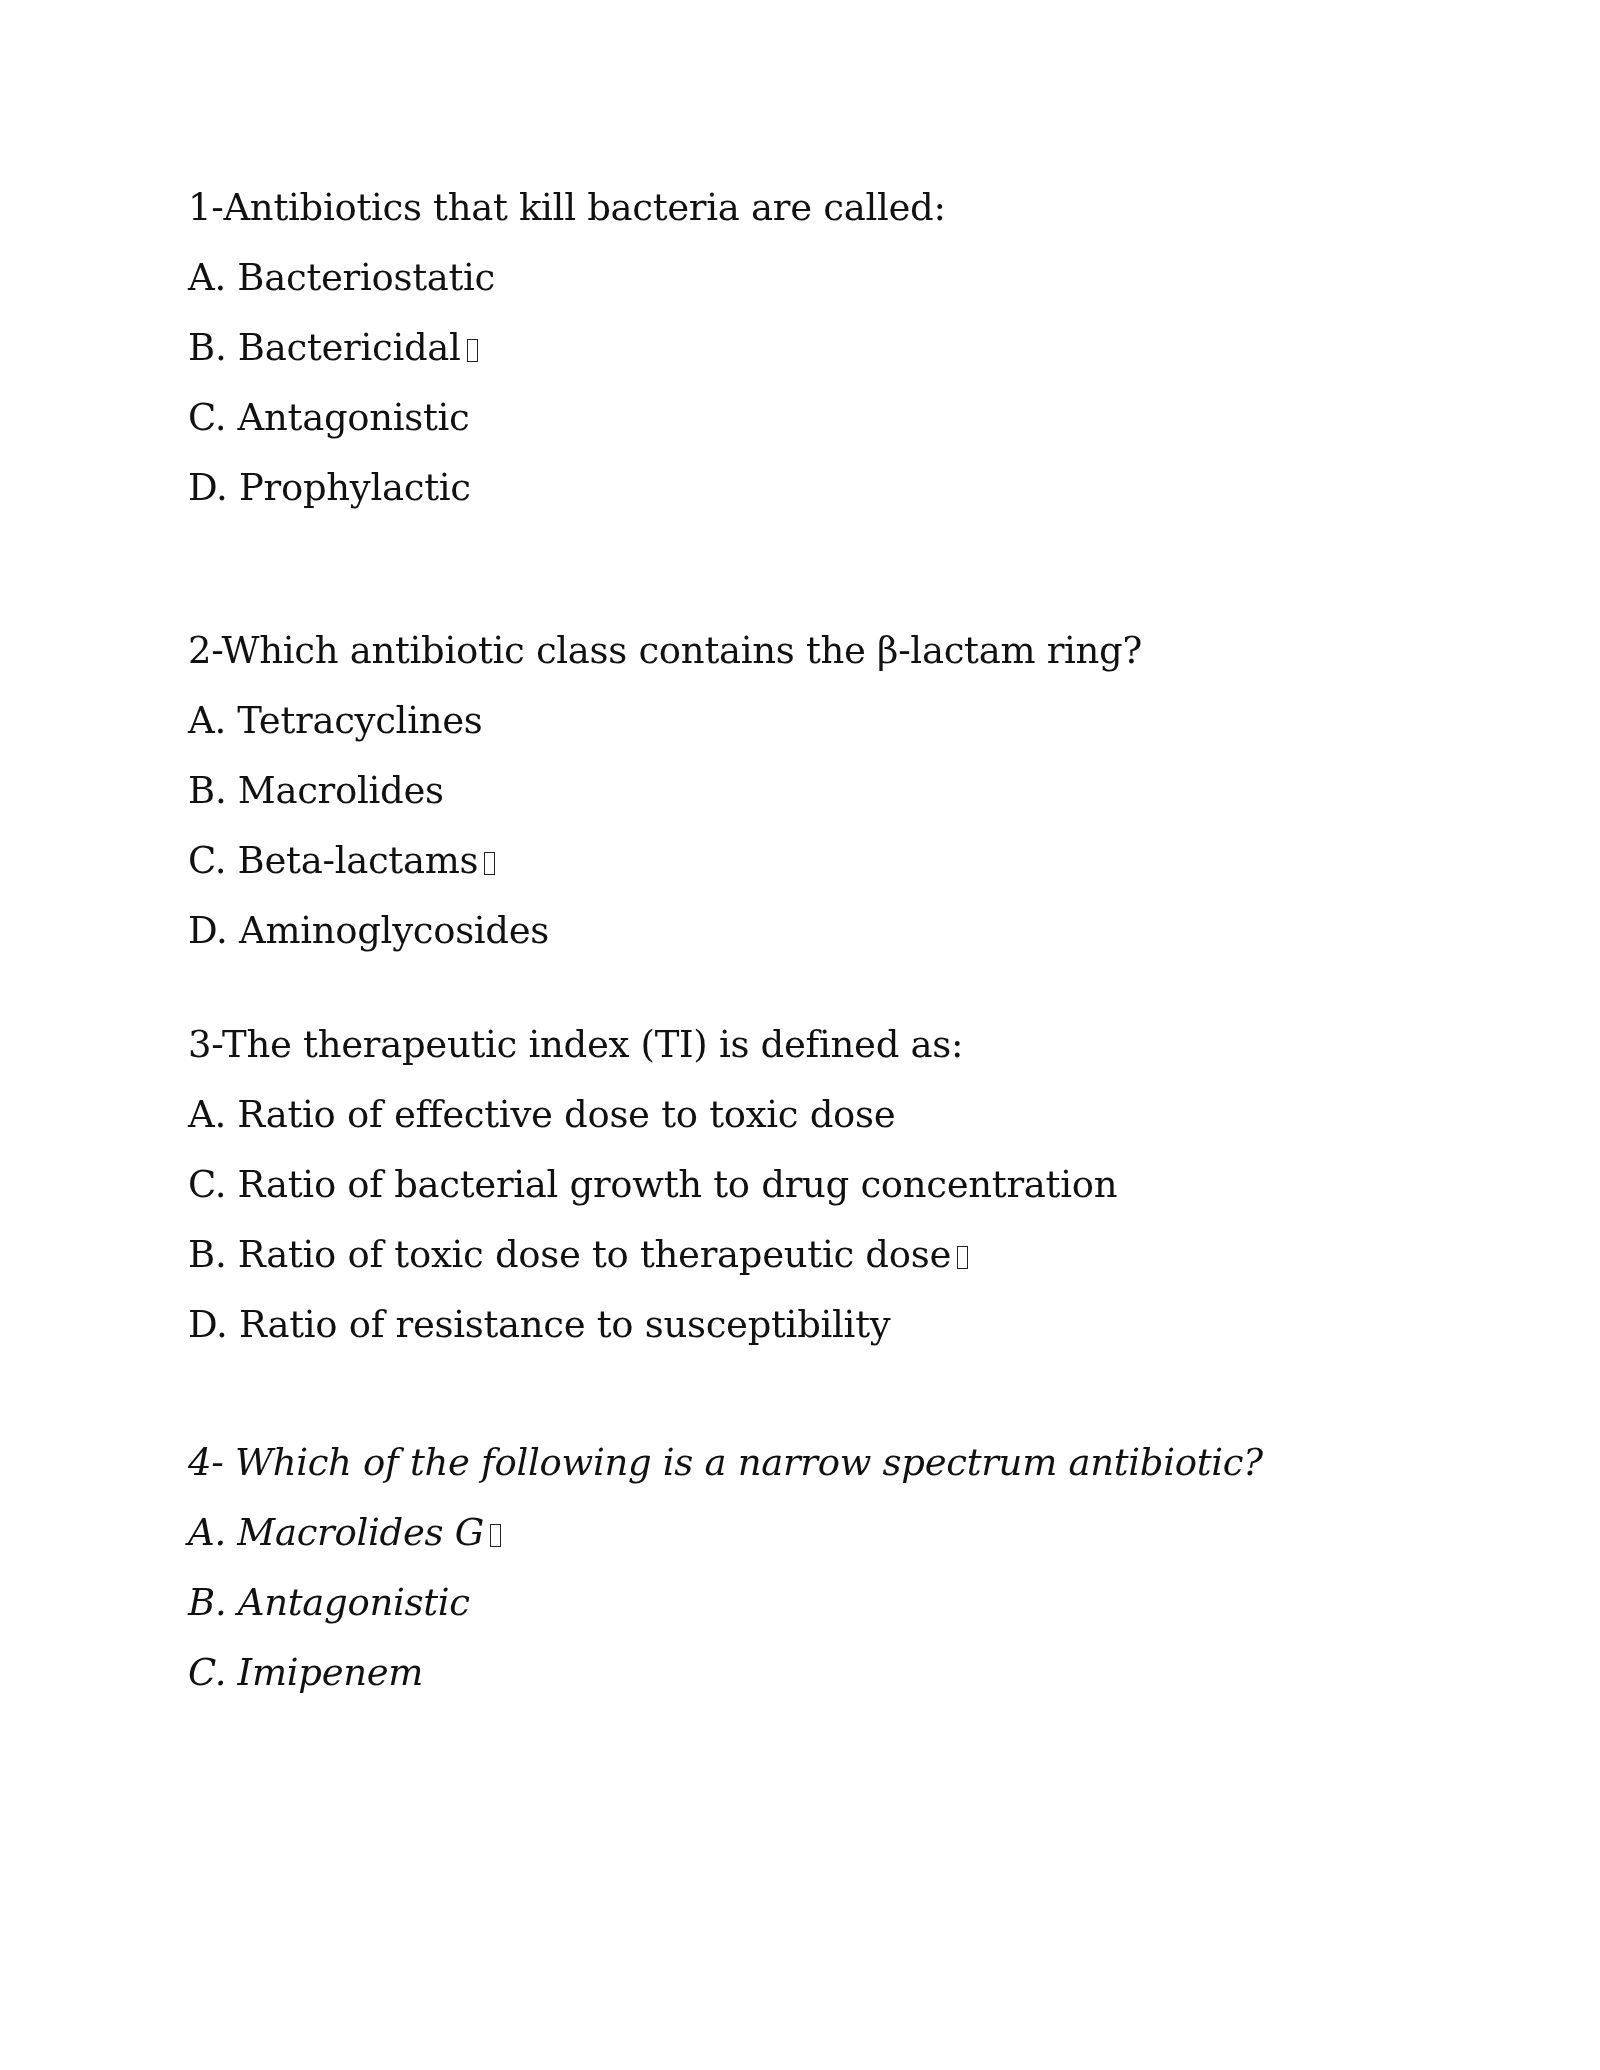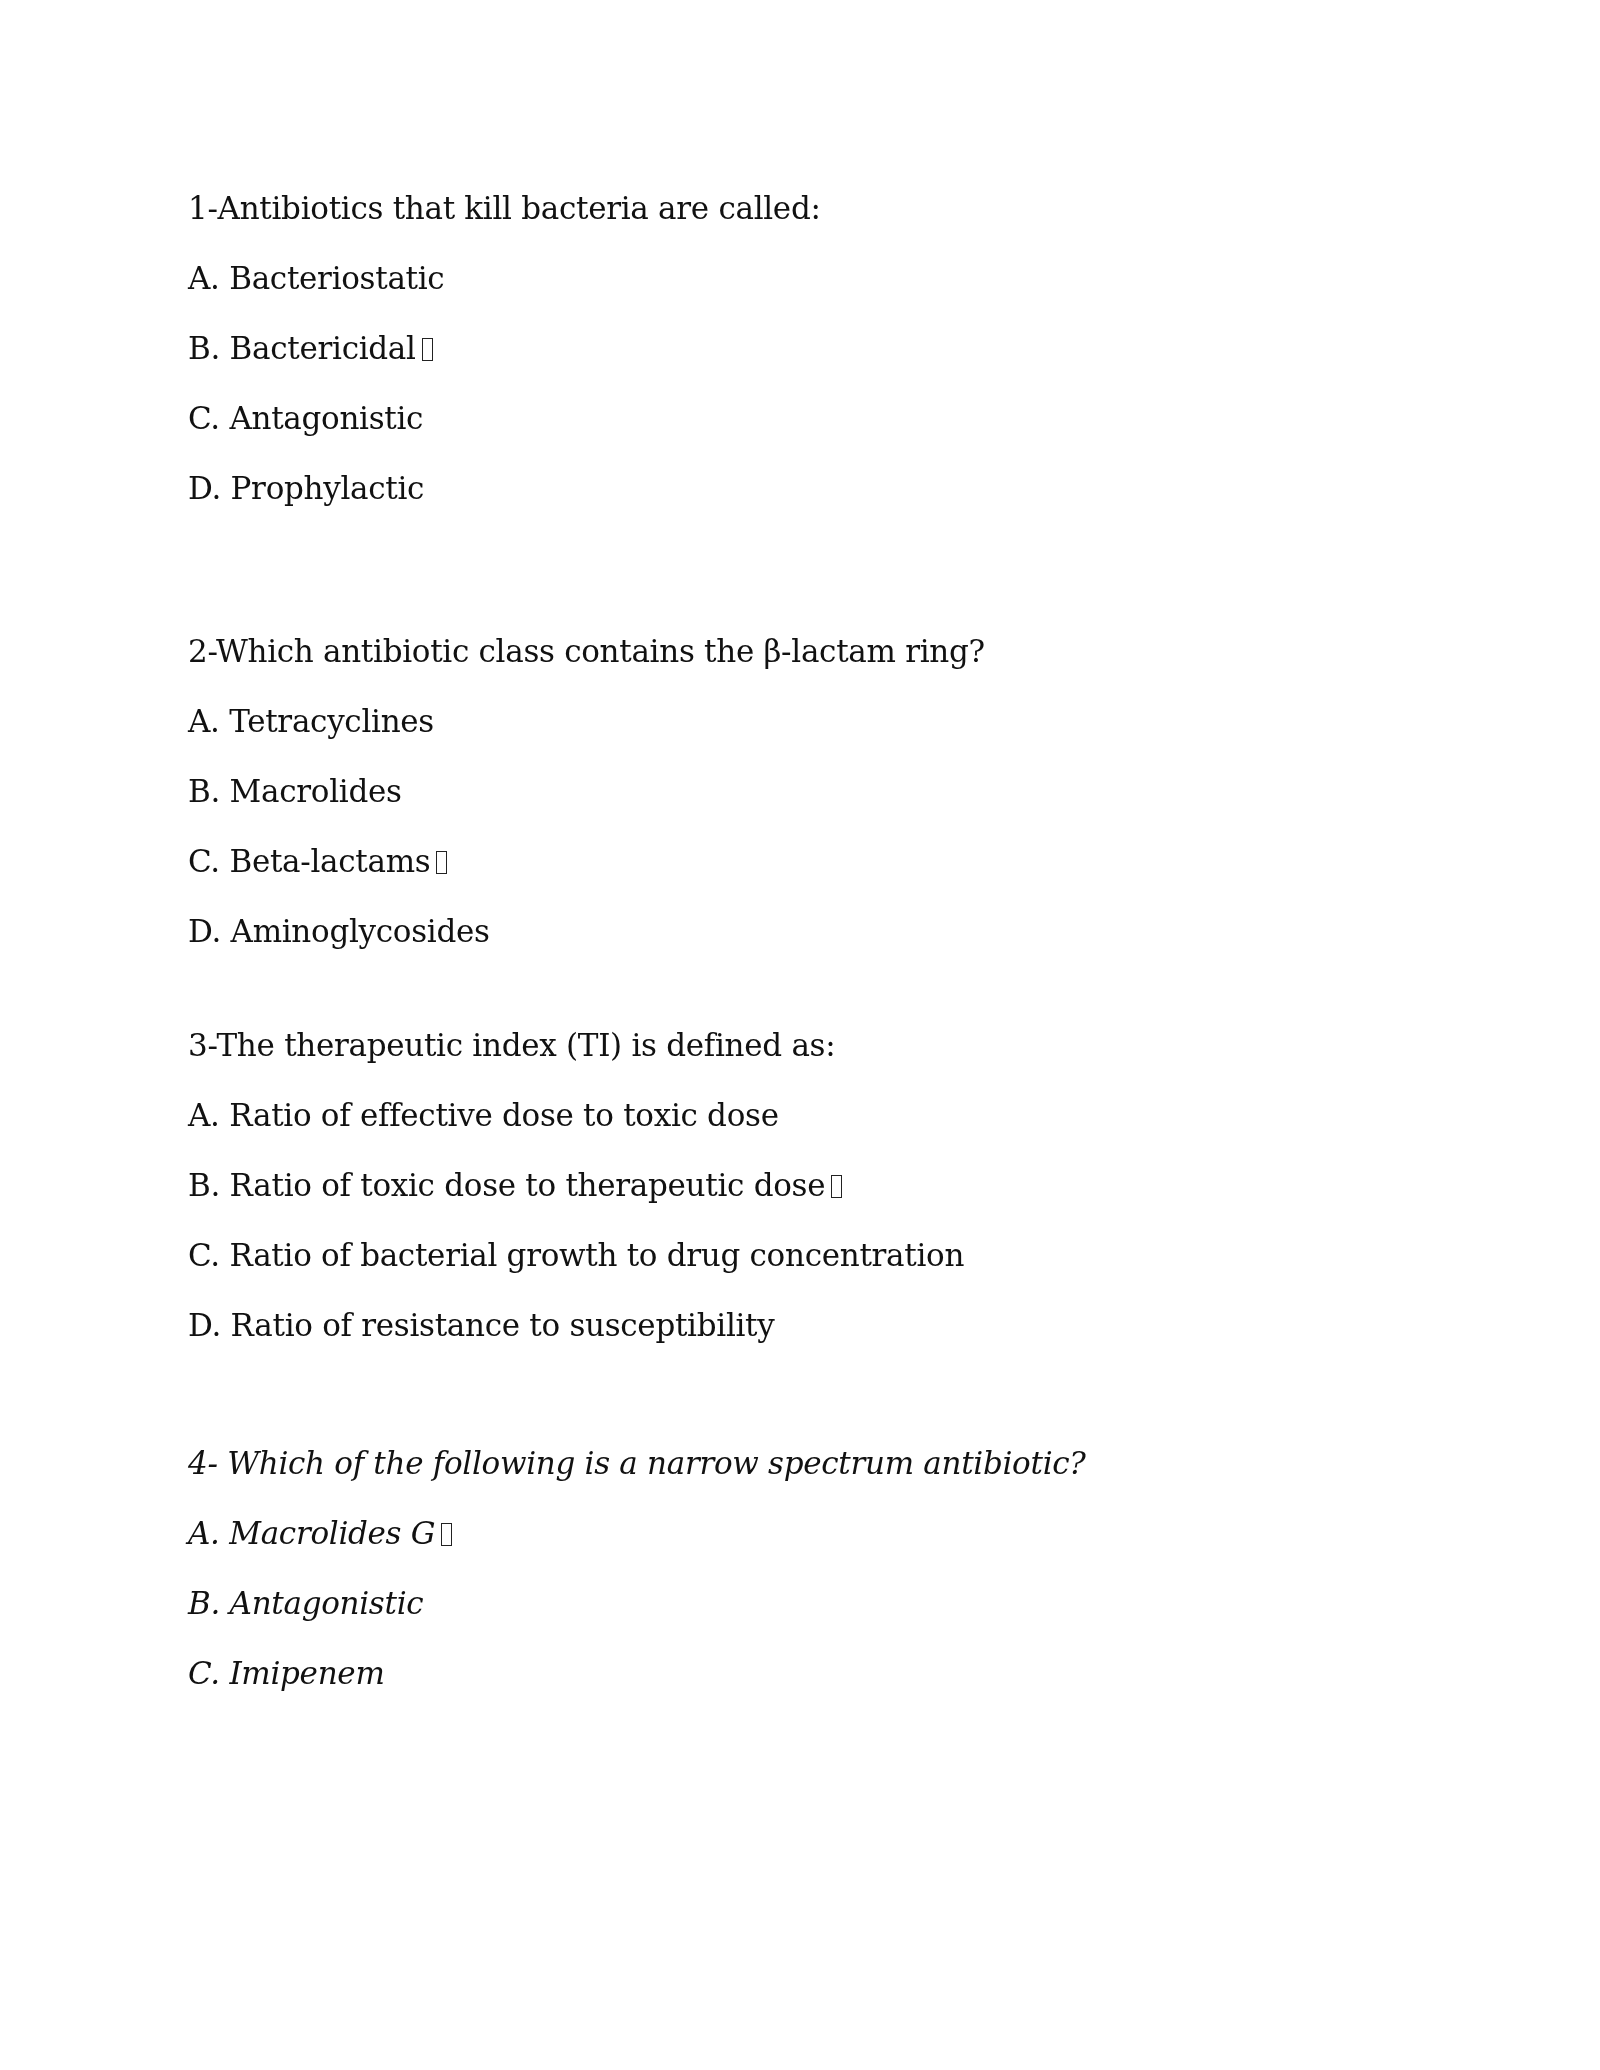--- a/index.html
+++ b/index.html
@@ -1,20 +1,20 @@
 <!DOCTYPE html>
 <html><head>
 <meta charset="utf-8">
 <style>
   html, body { margin:0; padding:0; background:#ffffff; }
   body { width:1600px; height:2070px; position:relative; overflow:hidden;
          font-family:"DejaVu Serif", "Liberation Serif", serif; color:#111111; }
   .page { position:absolute; left:188px; top:0; width:1230px; }
   .question-block { position:absolute; left:0; }
-  .line { height:70px; line-height:70px; font-size:31px; white-space:nowrap; letter-spacing:-0.3px; }
+  .line { height:70px; line-height:70px; font-size:37px; white-space:nowrap; letter-spacing:-0.3px; }
   .tofu { display:inline-block; width:11px; height:23px; border:1.6px solid #222; vertical-align:-2px; margin-left:6px; box-sizing:border-box; }
 </style>
 </head>
 <body>
 
 <div class="page">
 
   <div class="question-block" style="top:173px;">
     <div class="line">1-Antibiotics that kill bacteria are called:</div>
     <div class="line"><span>A. Bacteriostatic</span></div>
@@ -27,22 +27,22 @@
     <div class="line">2-Which antibiotic class contains the β-lactam ring?</div>
     <div class="line"><span>A. Tetracyclines</span></div>
     <div class="line"><span>B. Macrolides</span></div>
     <div class="line"><span>C. Beta-lactams</span><span class="tofu"></span></div>
     <div class="line"><span>D. Aminoglycosides</span></div>
   </div>
 
   <div class="question-block" style="top:1010px;">
     <div class="line">3-The therapeutic index (TI) is defined as:</div>
     <div class="line"><span>A. Ratio of effective dose to toxic dose</span></div>
+    <div class="line"><span>C. Ratio of bacterial growth to drug concentration</span></div>
     <div class="line"><span>B. Ratio of toxic dose to therapeutic dose</span><span class="tofu"></span></div>
-    <div class="line"><span>C. Ratio of bacterial growth to drug concentration</span></div>
     <div class="line"><span>D. Ratio of resistance to susceptibility</span></div>
   </div>
 
   <div class="question-block" style="top:1428px;font-style:italic;">
     <div class="line">4- Which of the following is a narrow spectrum antibiotic?</div>
     <div class="line"><span>A. Macrolides G</span><span class="tofu"></span></div>
     <div class="line"><span>B. Antagonistic</span></div>
     <div class="line"><span>C. Imipenem</span></div>
   </div>
 

